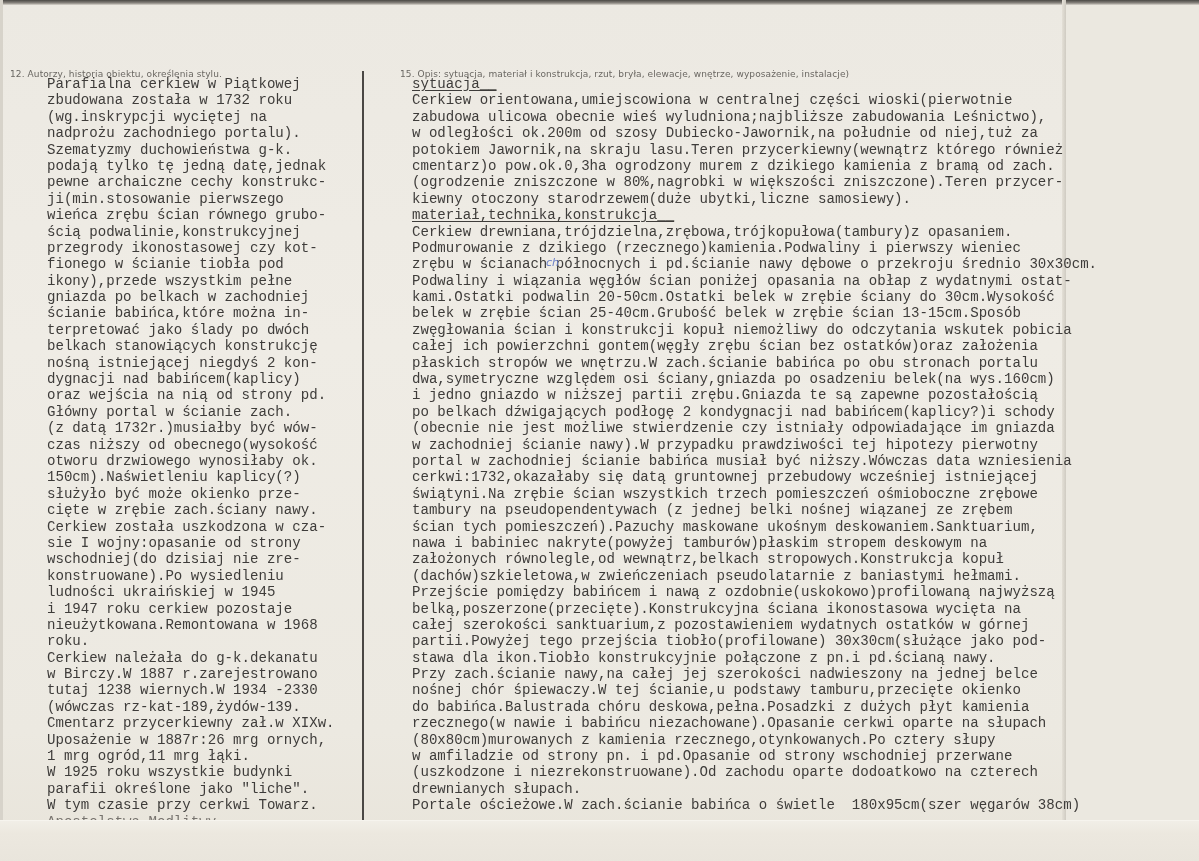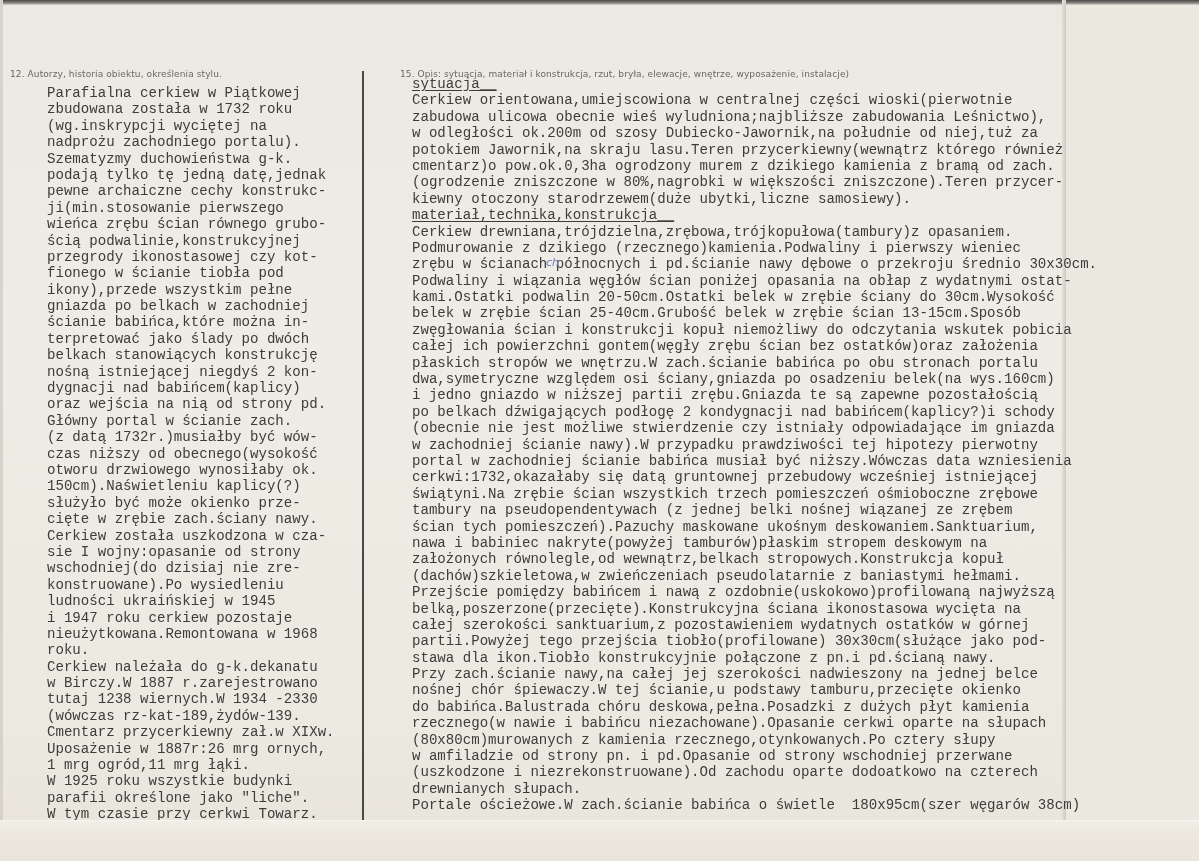--- a/index.html
+++ b/index.html
@@ -56,21 +56,20 @@
   .col {
     position: absolute;
     white-space: pre;
     font-size: 14.1px;
     line-height: 16.4px;
     color: #3e3c3a;
   }
   .col-left {
     left: 47px;
     top: 76px;
-    margin-top: 9px;
   }
   .col-right {
     left: 412px;
     top: 76px;
   }
   .line { display: block; height: 16.4px; }
   .heading-u { text-decoration: underline; text-underline-offset: 2px; }
   .divider {
     position: absolute;
     left: 362px;

